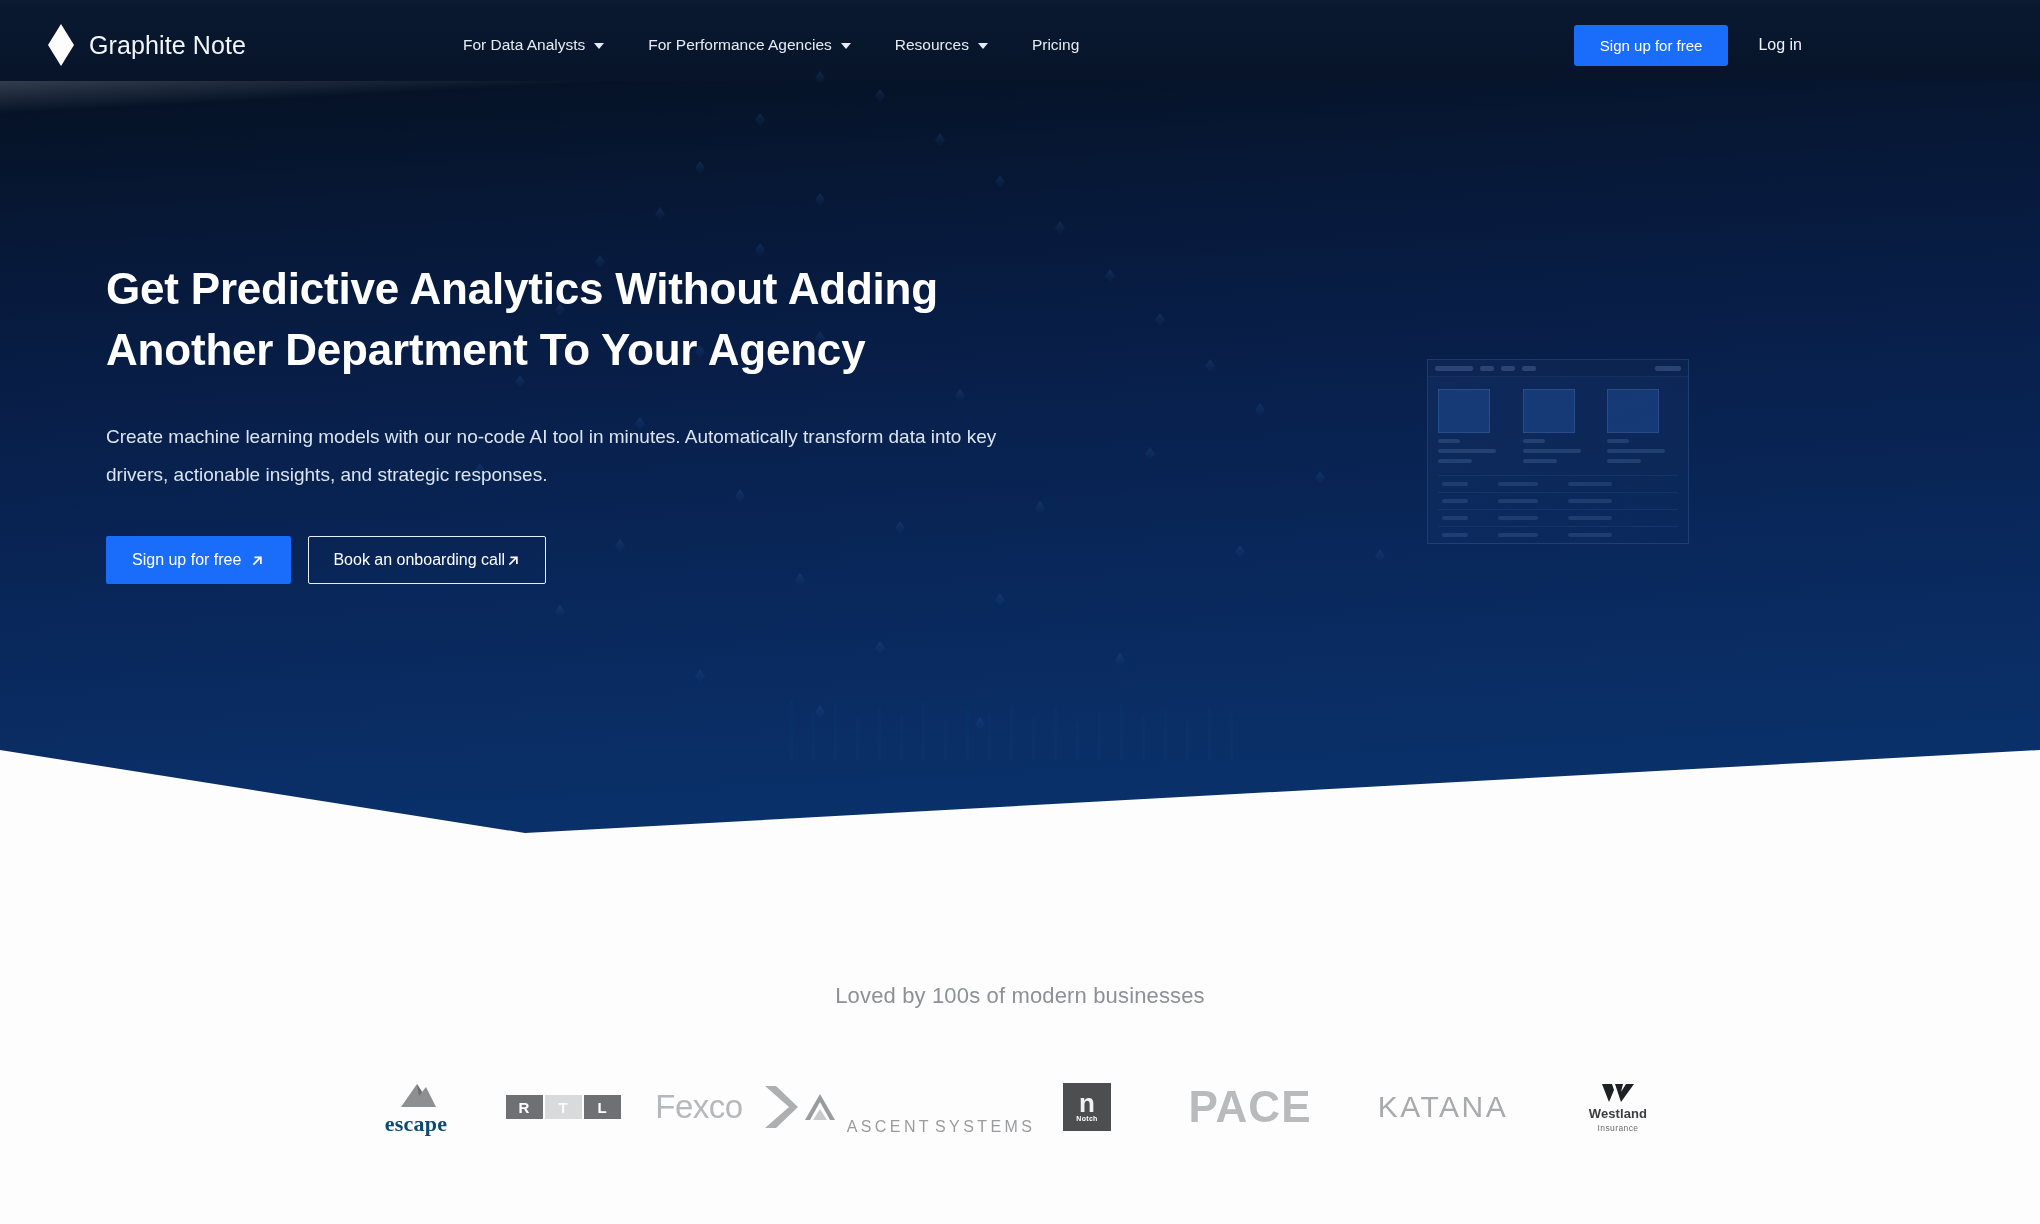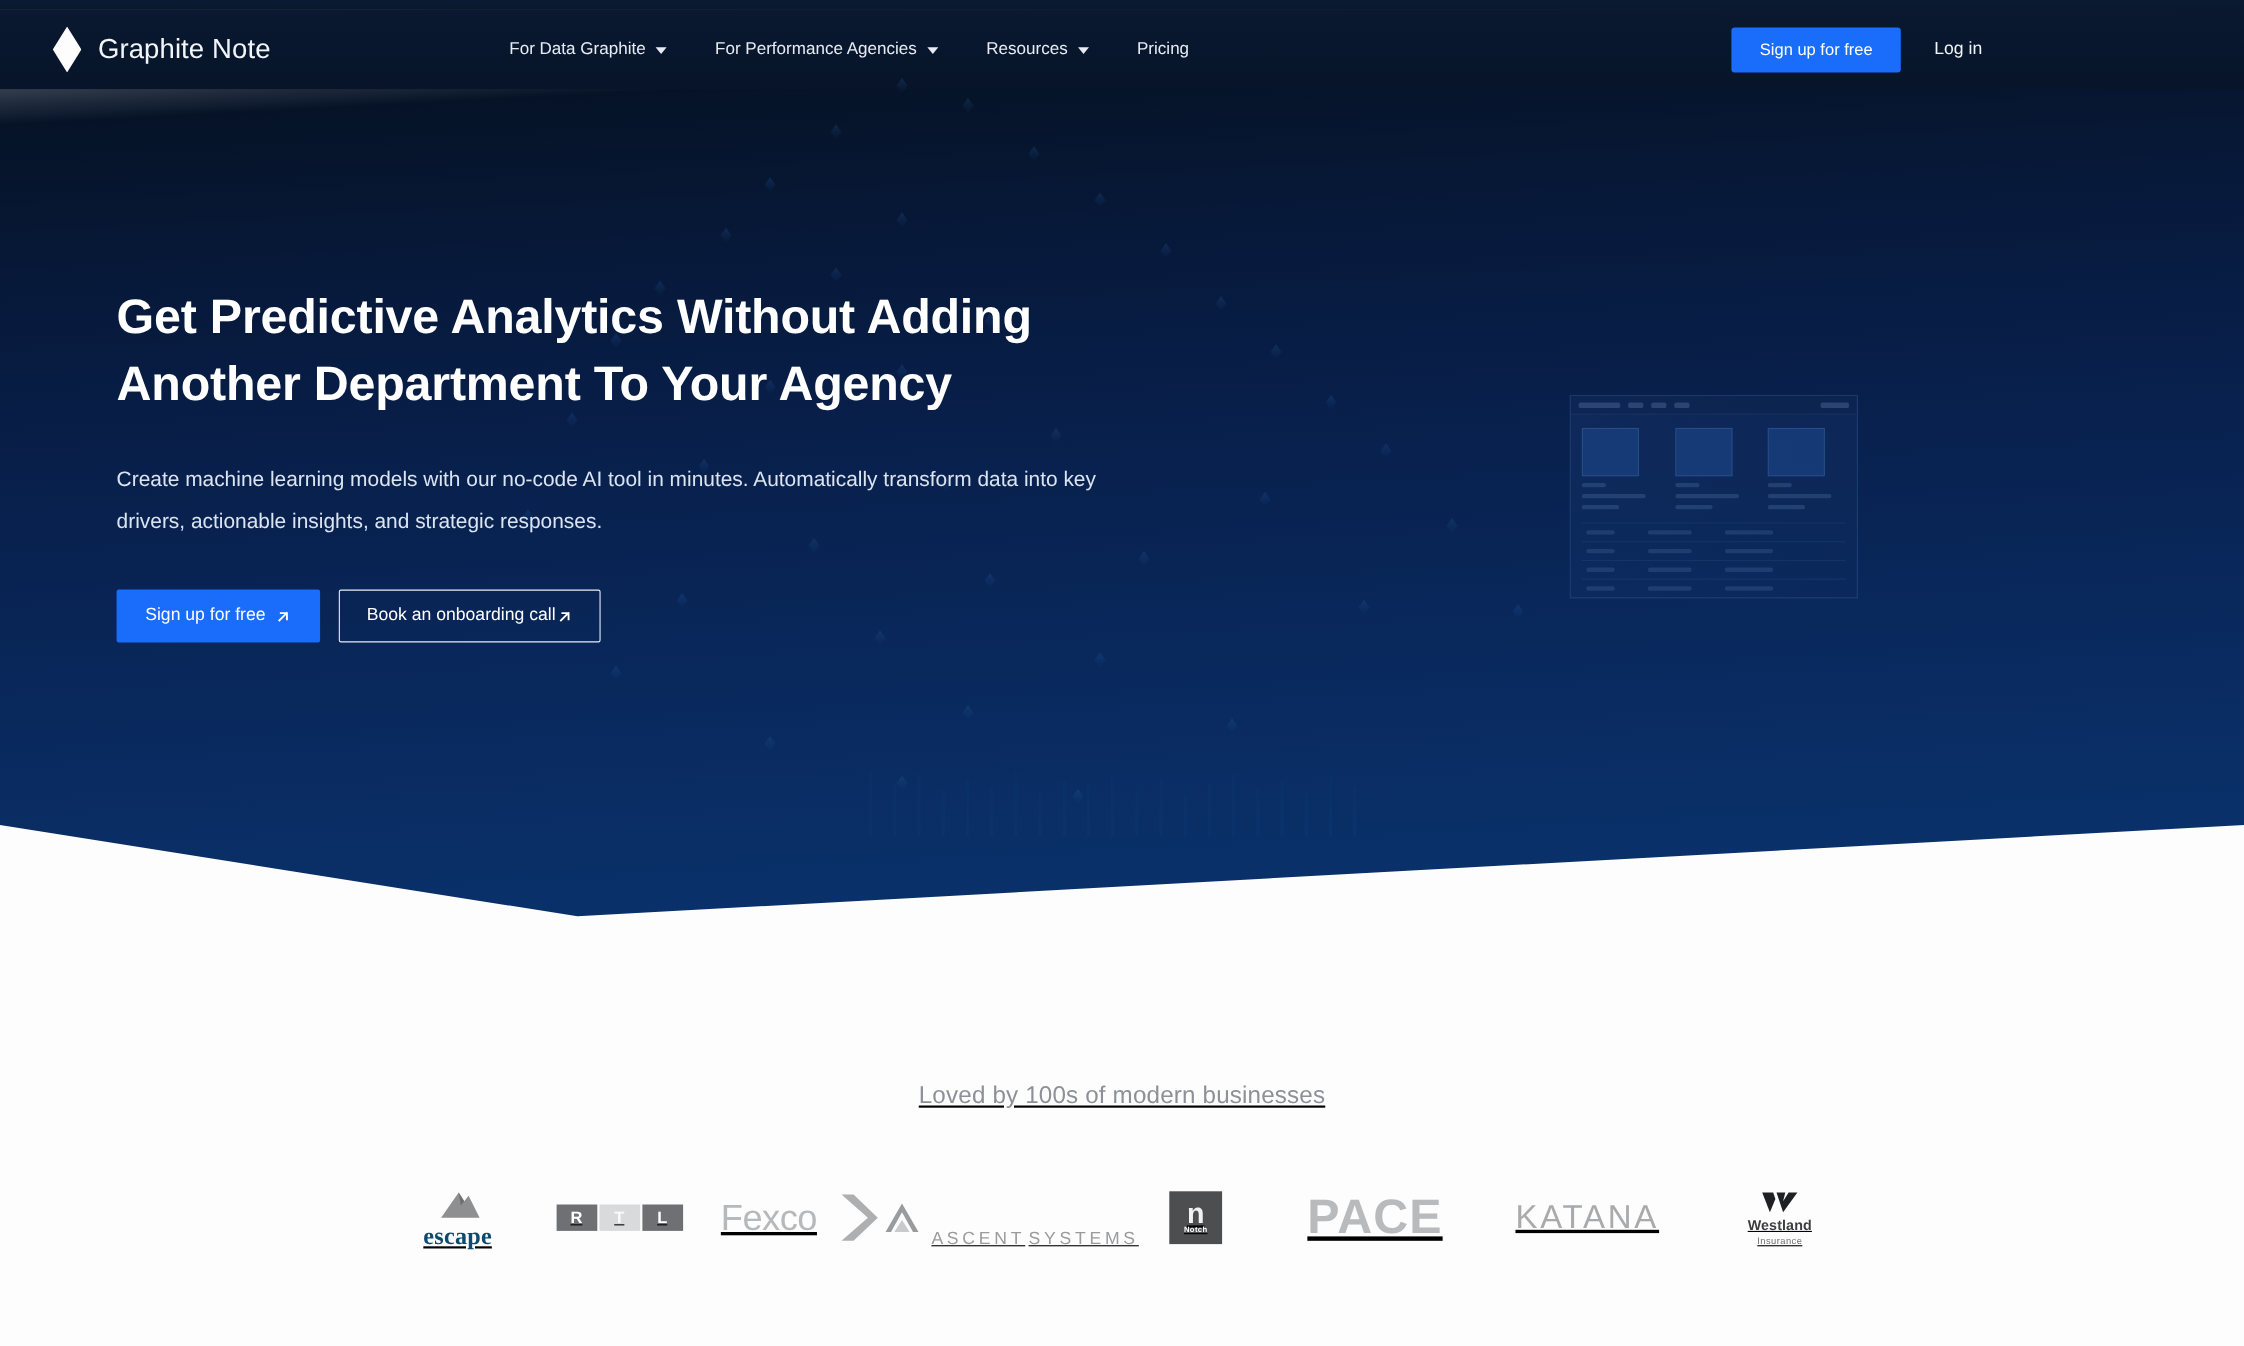--- a/index.html
+++ b/index.html
@@ -172,21 +172,20 @@
   
   .hero-clip{
     position:absolute; left:0; bottom:0; width:2040px; height:130px;
     z-index:7;
   }
 
   
   .logos-section{
     position:absolute; left:0; top:840px; width:2040px; height:384px;
     background:#fdfdfd;
-    text-decoration:underline;
   }
   .loved{
     text-align:center;
     color:#8d9097;
     font-size:22px;
     letter-spacing:.15px;
     margin-top:143px;
   }
   .logo-row{
     display:flex; align-items:center; justify-content:center;
@@ -335,21 +334,21 @@
   <nav class="nav">
 
     <div class="brand">
       <span class="brand-diamond"></span>
       <span class="brand-name">Graphite Note</span>
     </div>
 
     <div class="nav-center">
 
       <div class="nav-item">
-        <span>For Data Graphite</span>
+        <span>For Data Analysts</span>
         <span class="caret"></span>
       </div>
 
       <div class="nav-item">
         <span>For Performance Agencies</span>
         <span class="caret"></span>
       </div>
 
       <div class="nav-item">
         <span>Resources</span>

